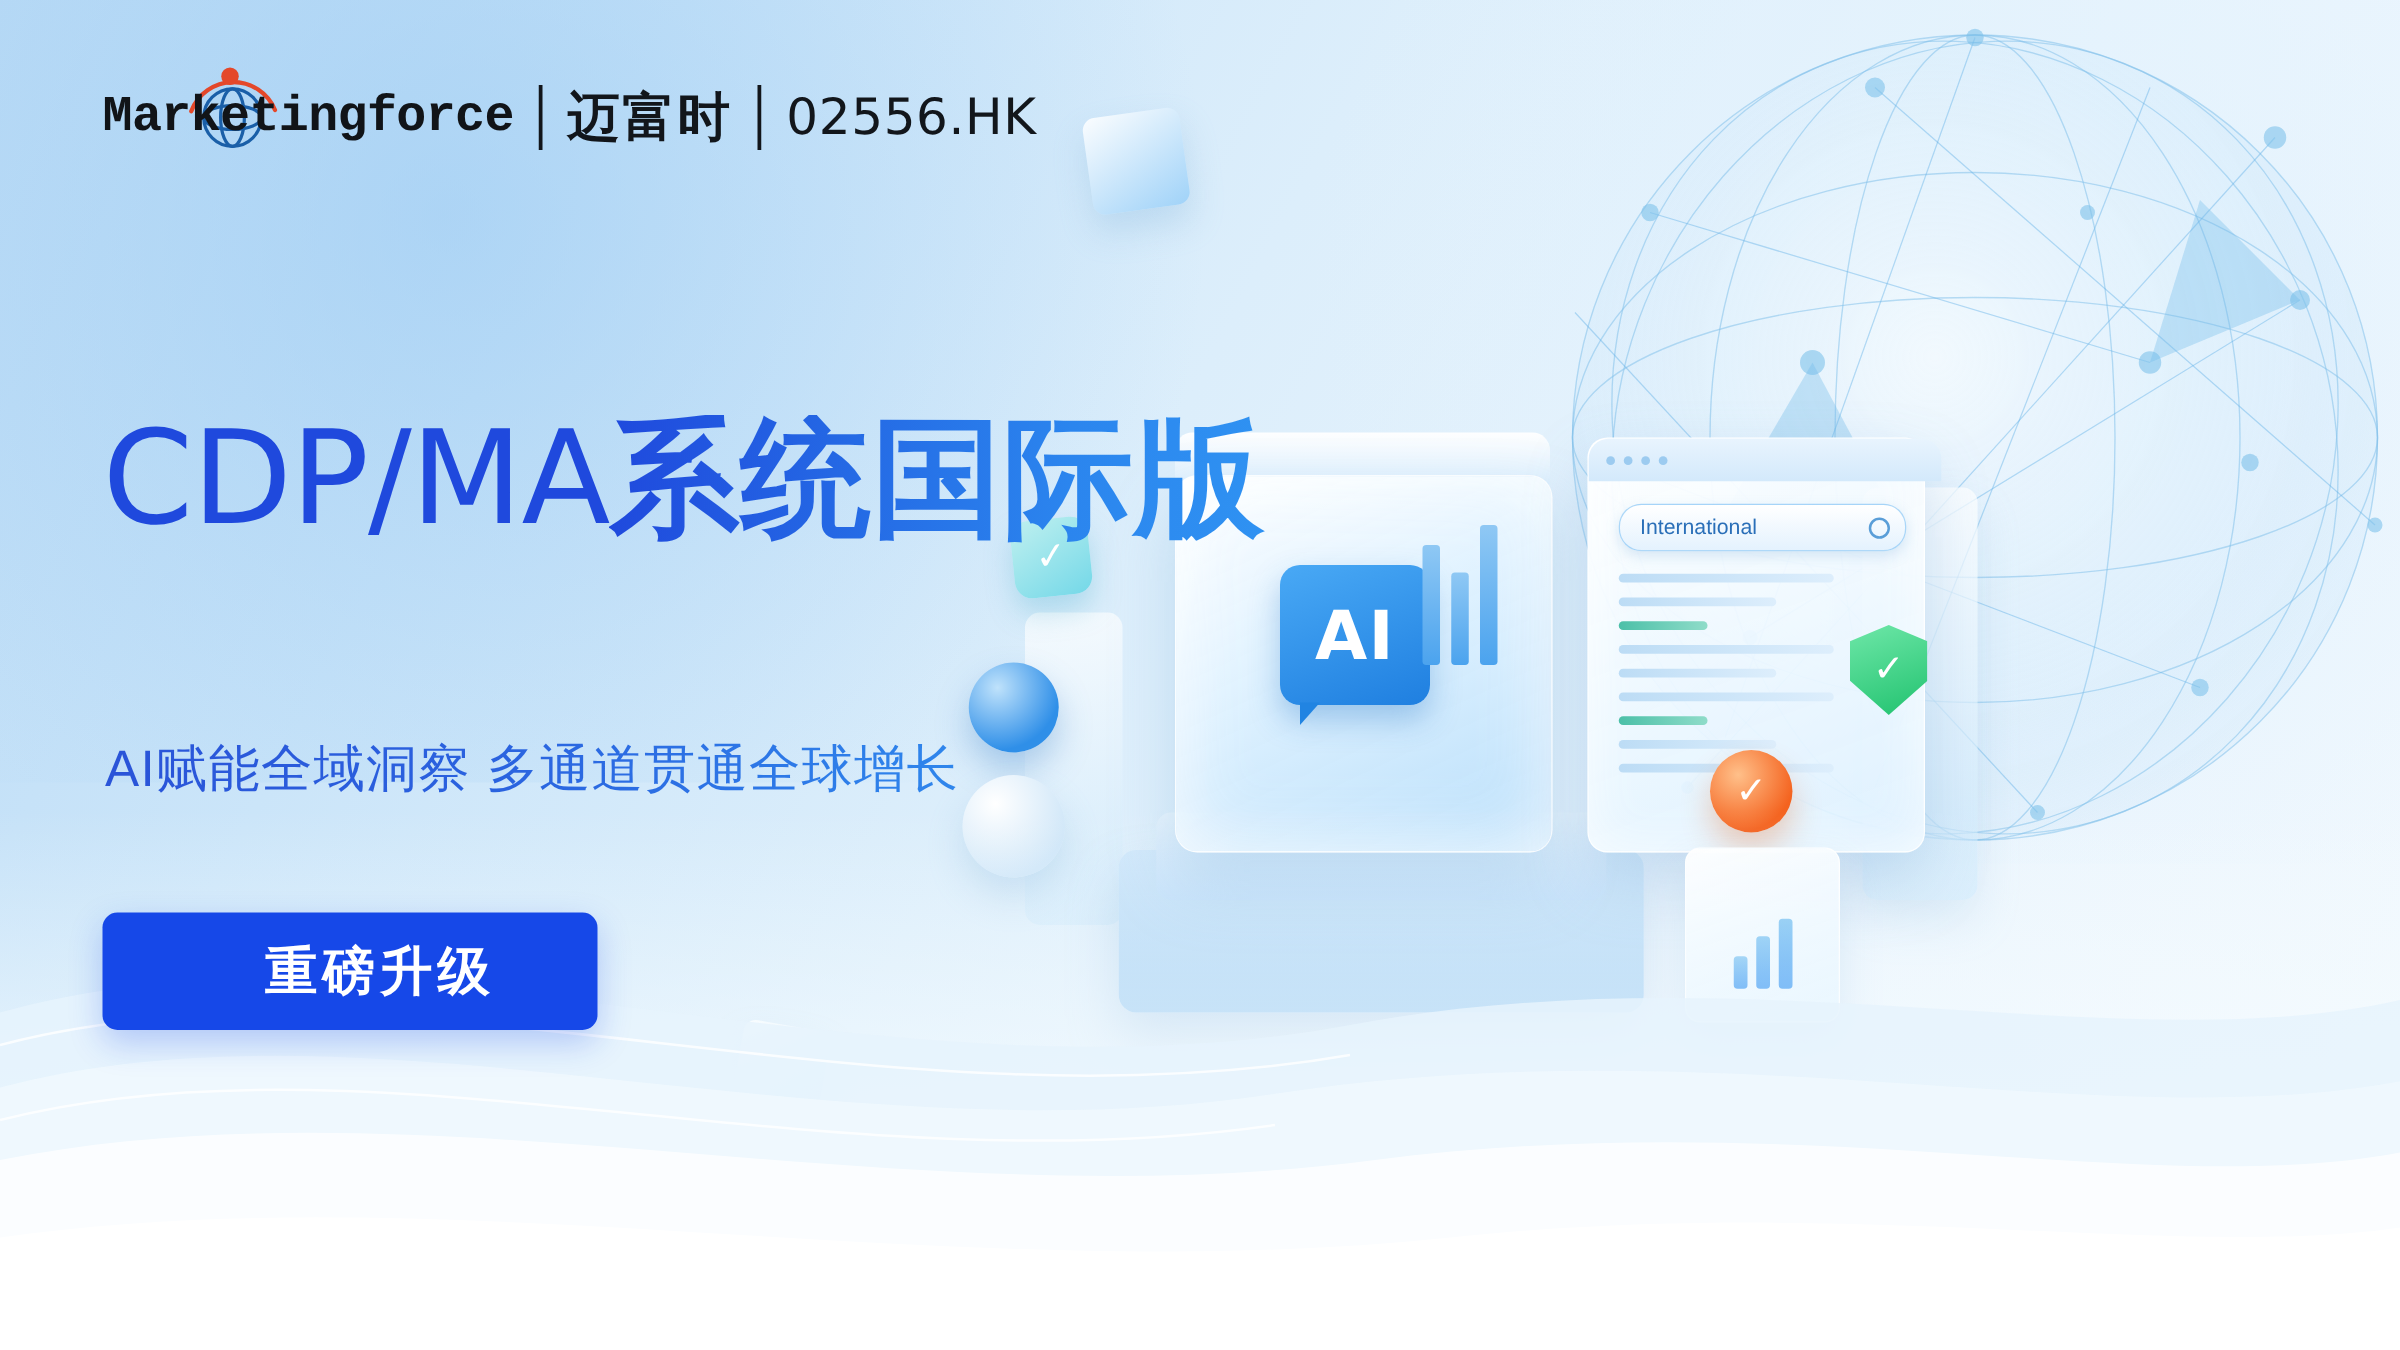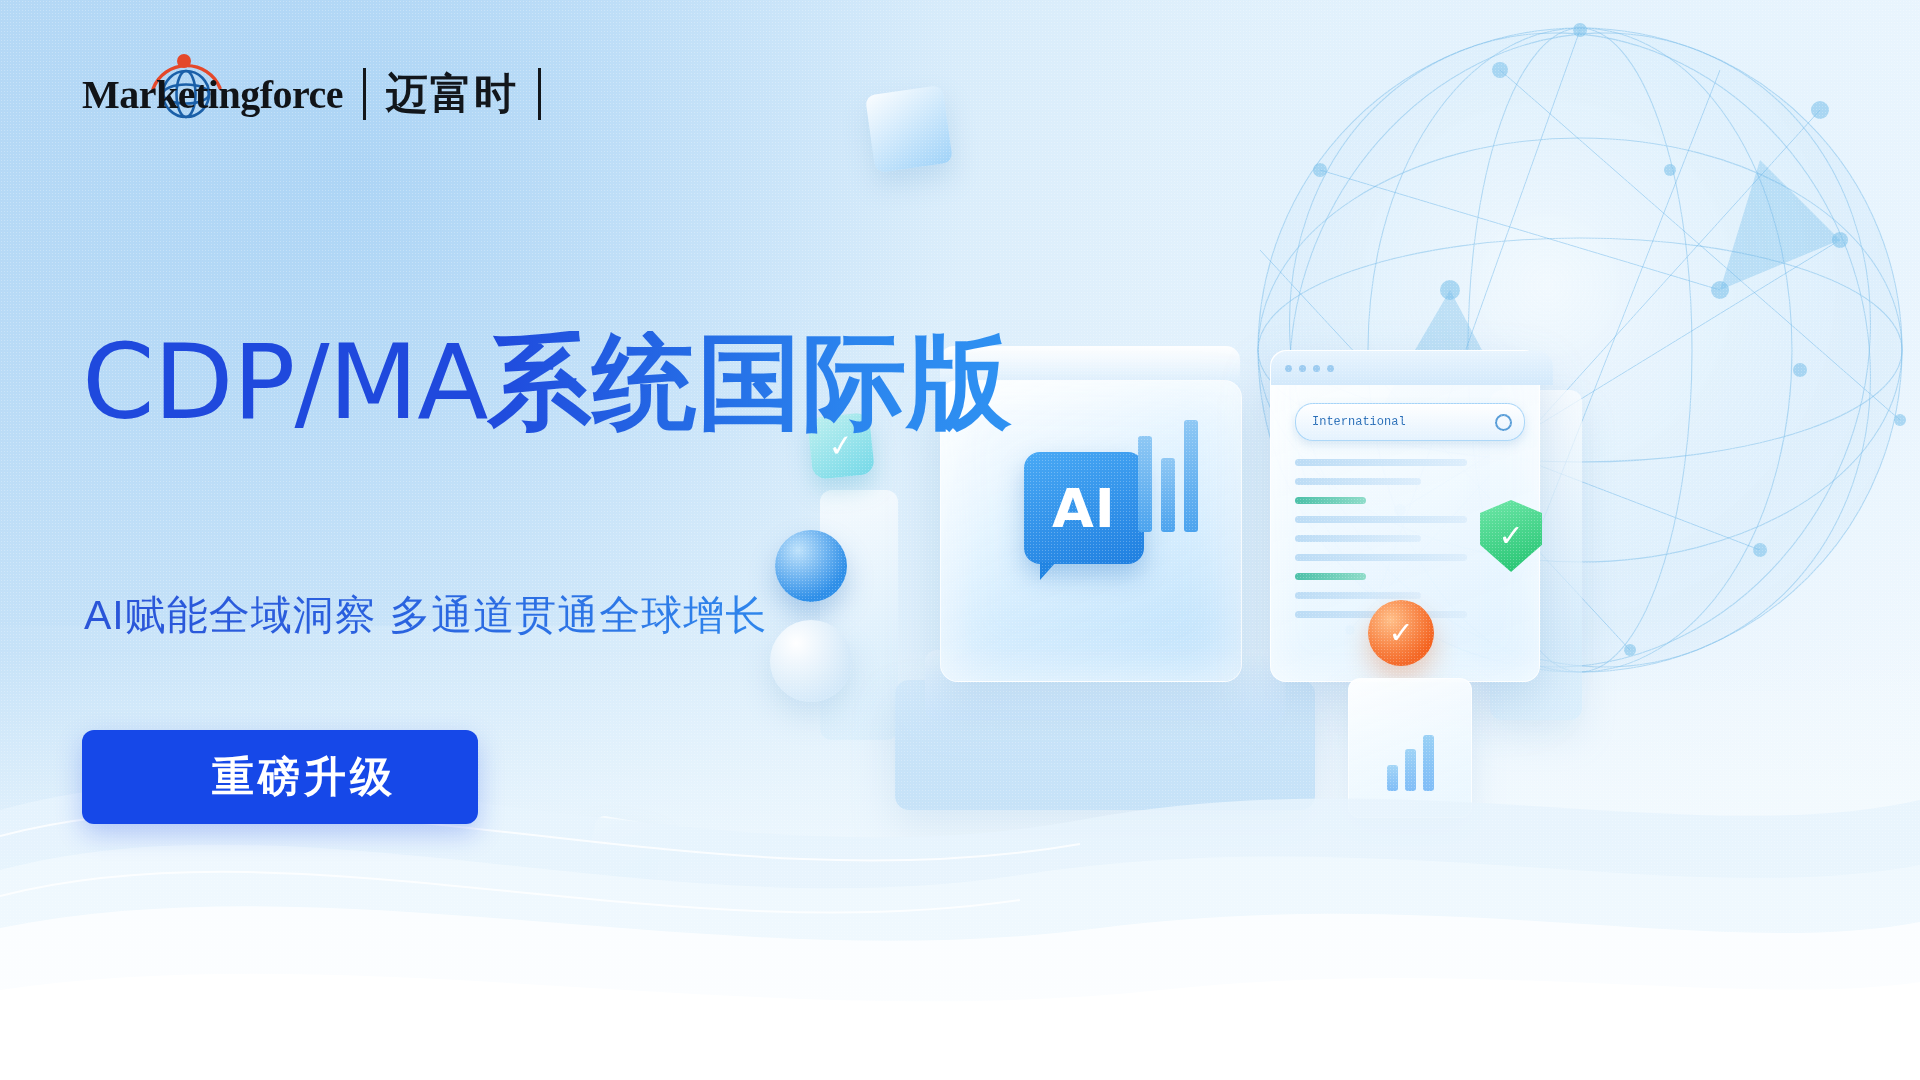--- a/index.html
+++ b/index.html
@@ -26,21 +26,21 @@
   
   .waves{position:absolute;left:0;bottom:0;width:1920px;height:420px;}
   .waves svg{width:100%;height:100%;display:block;}
 
   
   .logo-bar{position:absolute;left:82px;top:62px;display:flex;align-items:center;height:64px;}
   .logo-mark{position:relative;display:flex;align-items:center;height:64px;}
   .logo-globe{position:absolute;left:62px;top:-14px;width:84px;height:84px;}
   .logo-globe svg{width:100%;height:100%;display:block;}
   .logo-word{position:relative;z-index:3;font-size:40px;font-weight:700;letter-spacing:-.5px;
-    color:#111418;font-family:Liberation Serif, serif;white-space:nowrap;}
+    color:#111418;font-family:Liberation Mono, monospace;white-space:nowrap;}
   .logo-sep{width:3px;height:52px;background:#12161b;margin:0 20px;flex:none;}
   .logo-cn{font-size:42px;font-weight:600;color:#12161b;letter-spacing:2px;white-space:nowrap;}
   .logo-code{font-size:40px;font-weight:400;color:#12161b;letter-spacing:.5px;white-space:nowrap;
     font-family:"DejaVu Sans",sans-serif;}
 
   
   .headline{position:absolute;left:82px;top:330px;white-space:nowrap;line-height:1;}
   .h-en{font-size:104px;font-weight:400;color:#1f49dd;letter-spacing:-1px;
     font-family:"DejaVu Sans",sans-serif;}
   .h-cn{font-size:104px;font-weight:800;letter-spacing:1px;
@@ -88,21 +88,21 @@
     background:linear-gradient(160deg,rgba(255,255,255,.96),rgba(222,241,255,.92));
     border:1px solid rgba(255,255,255,.95);
     box-shadow:0 24px 48px rgba(120,170,215,.35), inset 0 0 40px rgba(255,255,255,.7);}
   .card-bar{position:absolute;left:0;top:0;width:100%;height:34px;border-radius:16px 16px 0 0;
     background:linear-gradient(180deg,#e8f4fe,#d3e9fb);display:flex;align-items:center;padding-left:14px;gap:7px;}
   .card-bar i{width:7px;height:7px;border-radius:50%;background:#9ccbf0;display:block;}
   .pill{position:absolute;left:24px;top:52px;width:200px;height:36px;border-radius:18px;
     background:linear-gradient(180deg,#ffffff,#e4f2fe);border:1px solid rgba(140,200,245,.7);
     display:flex;align-items:center;justify-content:space-between;padding:0 12px 0 16px;
     box-shadow:0 4px 10px rgba(120,170,215,.25);}
-  .pill-text{font-size:12px;color:#2a6fb8;font-family:Liberation Mono, monospace;}
+  .pill-text{font-size:17px;color:#2a6fb8;font-family:Liberation Sans, sans-serif;}
   .pill-dot{width:13px;height:13px;border-radius:50%;border:2px solid #5a9ed8;}
   .lines{position:absolute;left:24px;top:108px;width:210px;}
   .lines span{display:block;height:7px;border-radius:4px;margin-bottom:12px;
     background:linear-gradient(90deg,#bcdcf5,#ddeefc);}
   .lines span.s{width:60%;}
   .lines span.m{width:82%;}
   .lines span.t{width:34%;background:linear-gradient(90deg,#4cc0a8,#8fdcc9);}
 
   
   .cube-float{position:absolute;left:-10px;top:30px;width:78px;height:78px;border-radius:10px;
@@ -294,20 +294,21 @@
           </g>
           <path d="M9 41 A36 36 0 0 1 76 40" fill="none" stroke="#e4482a" stroke-width="3.4" stroke-linecap="round"></path>
           <circle cx="40" cy="13" r="7" fill="#e4482a"></circle>
         </svg>
       </div>
       <span class="logo-word">Marketingforce</span>
     </div>
     <span class="logo-sep"></span>
     <span class="logo-cn">迈富时</span>
     <span class="logo-sep"></span>
+    <span class="logo-code">02556.HK</span>
   </div>
 
   <div class="headline">
     <span class="h-en">CDP/MA</span><span class="h-cn">系统国际版</span>
   </div>
 
   <div class="subtitle">AI赋能全域洞察 多通道贯通全球增长</div>
 
   <div class="cta">
     <span class="cta-label">重磅升级</span>

